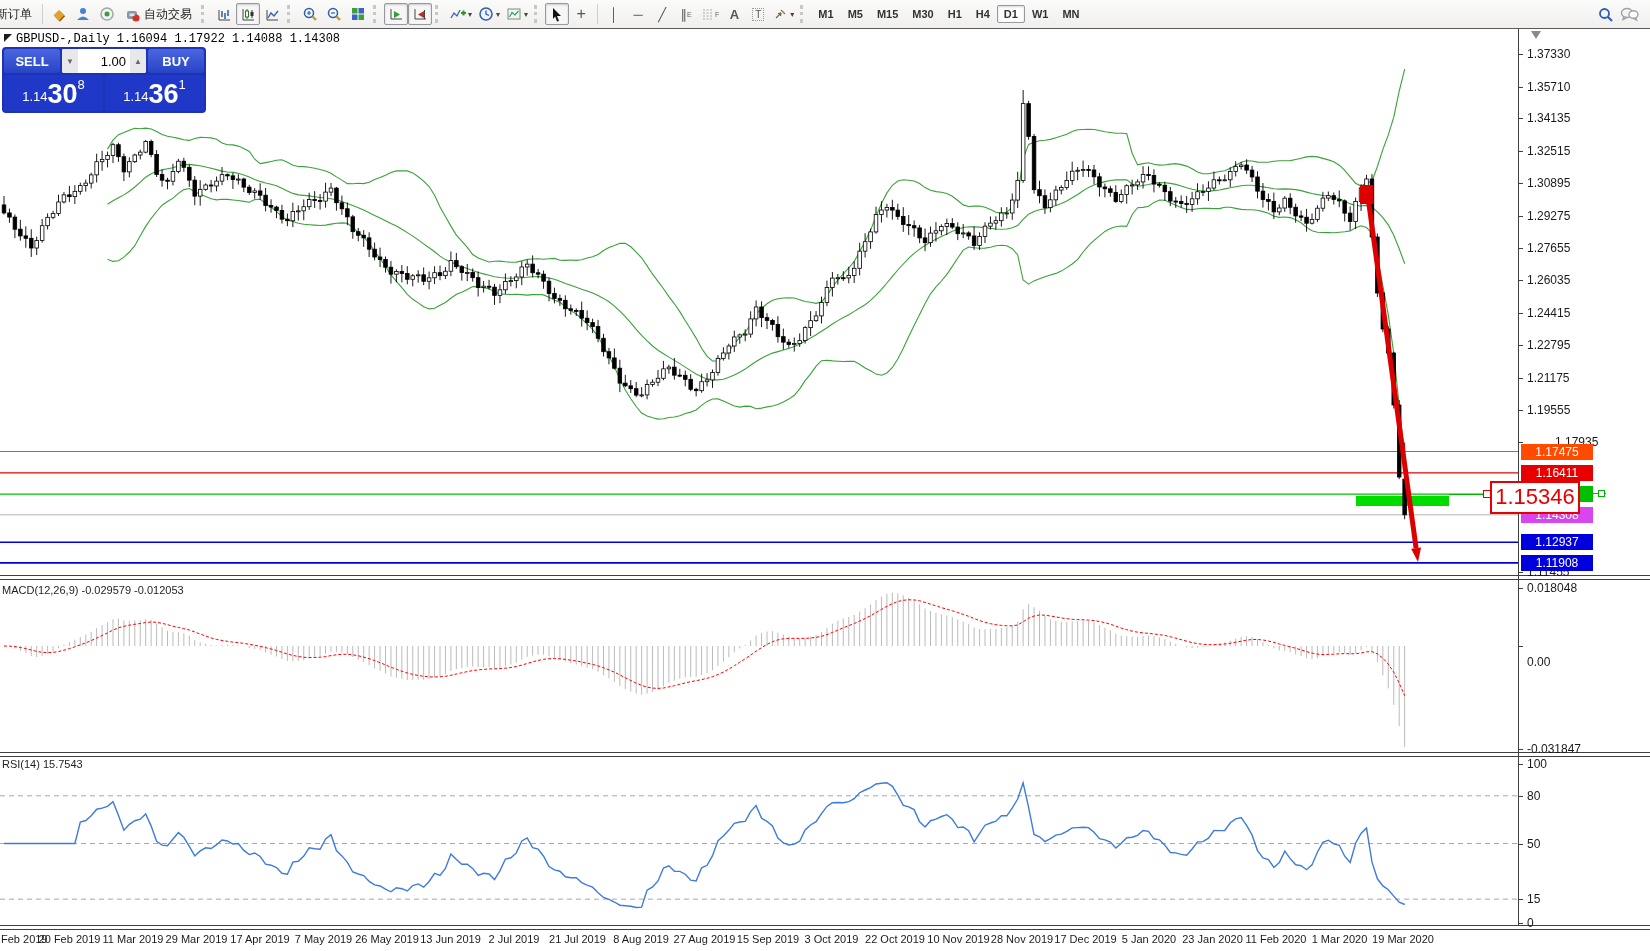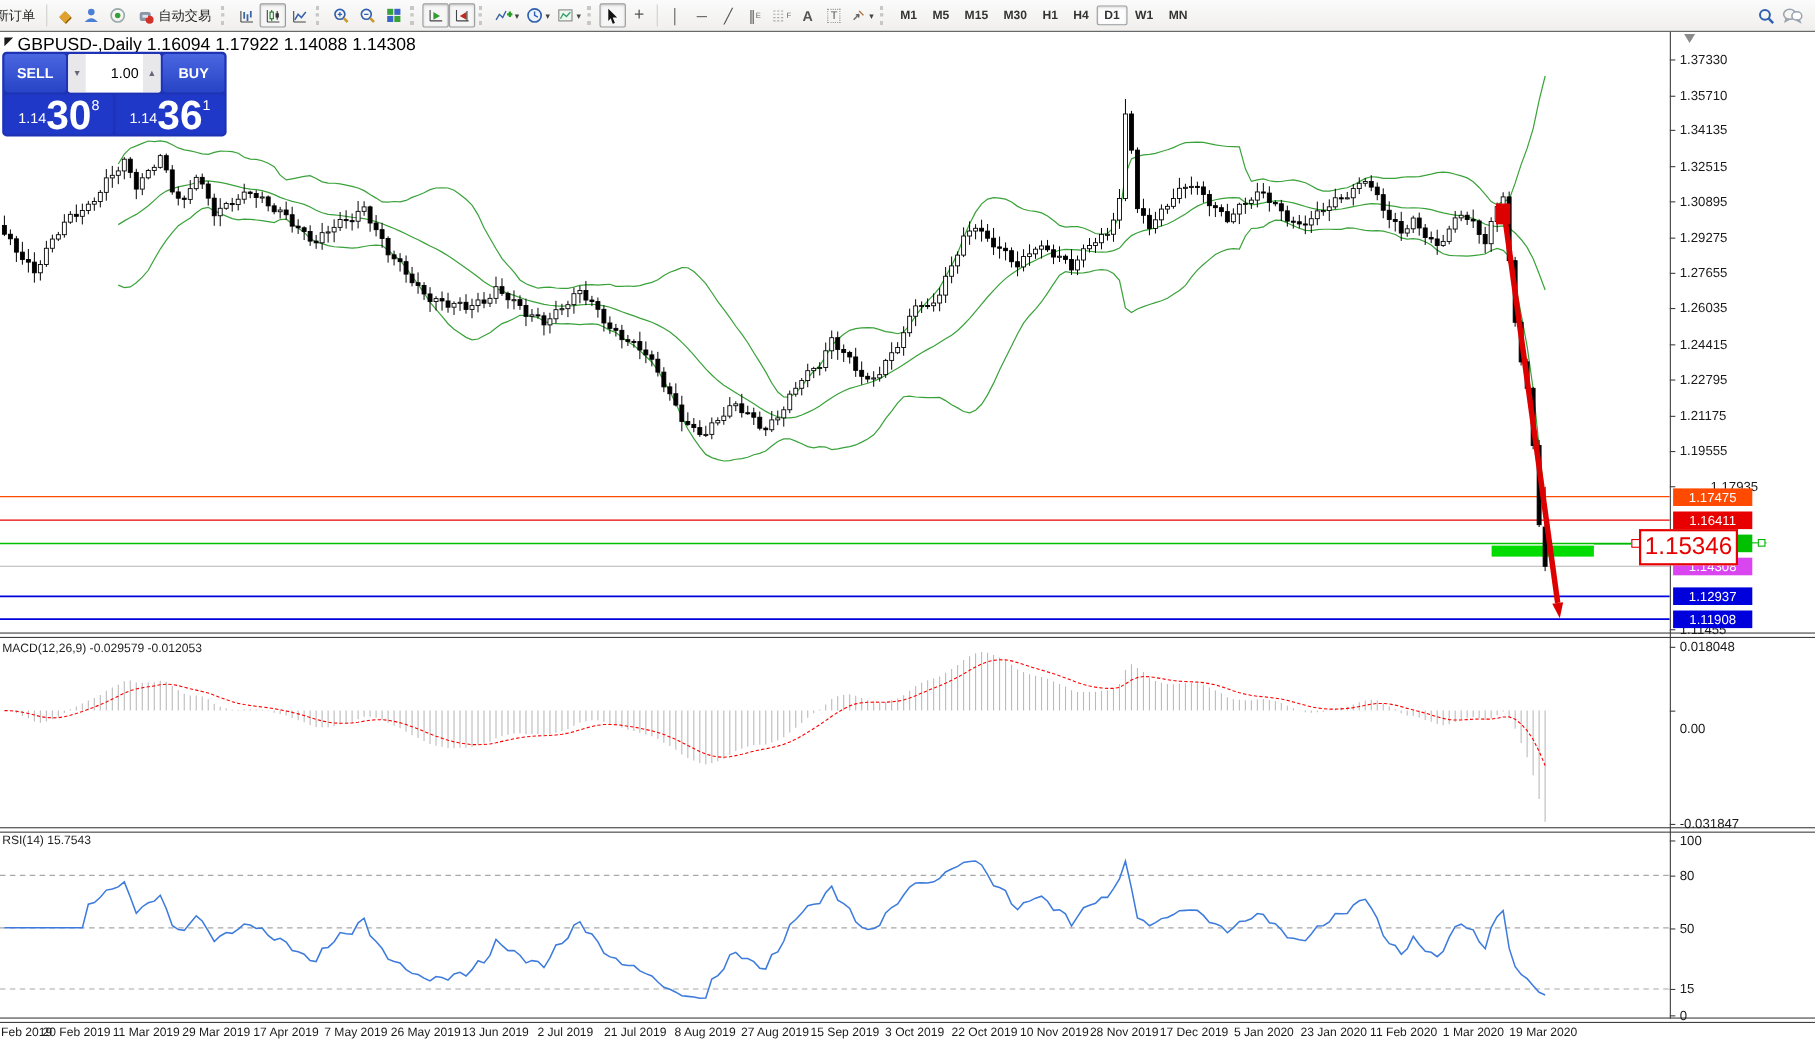--- a/index.html
+++ b/index.html
@@ -19,43 +19,43 @@
     border:1px solid transparent;height:22px;padding:0 5px;background:transparent;font-family:inherit;}
   .caret{font-size:8px;color:#444;margin-left:2px;}
   .tf{font-size:11px;font-weight:bold;color:#333;padding:2px 6px;border:1px solid transparent;border-radius:2px;background:transparent;font-family:inherit;}
   .tf.active{border-color:#97999c;background:#fdfdfd;box-shadow:inset 0 1px 2px rgba(0,0,0,.15);}
   .glyph{font-size:13px;color:#555;}
   #tb-right{margin-left:auto;display:flex;align-items:center;margin-right:8px;}
   
   .hsep{position:absolute;left:0;width:1650px;height:3px;background:#fff;
     border-top:1px solid #3f3f3f;border-bottom:1px solid #3f3f3f;z-index:6;}
   #axis-border{position:absolute;left:1518px;top:29px;width:1px;height:897px;background:#3f3f3f;z-index:6;}
-  #chart-title{position:absolute;left:16px;top:32px;font-size:16px;color:#000;z-index:7;}
+  #chart-title{position:absolute;left:16px;top:32px;font-size:12px;color:#000;z-index:7;font-family:Liberation Mono, monospace;}
   #chart-corner-icon{position:absolute;left:4px;top:34px;width:0;height:0;z-index:7;
     border-left:8px solid #1a1a1a;border-bottom:8px solid transparent;}
   .tick-label{position:absolute;font-size:12px;color:#1a1a1a;z-index:7;}
   .tick-dash{position:absolute;width:5px;height:1px;background:#3f3f3f;left:1518px;z-index:7;}
   .pill{position:absolute;left:1521px;width:72px;height:16px;line-height:16px;text-align:center;
     font-size:12px;color:#fff;z-index:8;}
   .xlabel{position:absolute;top:933px;font-size:11px;color:#1a1a1a;transform:translateX(-50%);z-index:7;}
   .indlabel{position:absolute;left:2px;font-size:11px;color:#1f1f1f;z-index:7;}
   
   #trade-panel{position:absolute;left:2px;top:47px;width:204px;z-index:20;
     background:#1d32b4;border-radius:4px;padding:2px;box-sizing:border-box;}
-  #tp-row1{display:flex;gap:2px;height:35px;}
+  #tp-row1{display:flex;gap:2px;height:24px;}
   .tp-btn{flex:0 0 56px;background:linear-gradient(#4a66e0,#2744c6);color:#fff;font-size:13px;
     font-weight:bold;border:none;border-radius:3px;display:flex;align-items:center;justify-content:center;font-family:inherit;}
   #tp-vol{flex:1;display:flex;background:#fff;border-radius:2px;overflow:hidden;align-items:stretch;}
   .spin{width:16px;background:#e8e8ea;color:#667;font-size:8px;border:none;display:flex;align-items:center;justify-content:center;}
   #tp-vol input{flex:1;border:none;outline:none;text-align:right;font-size:13px;width:40px;padding-right:4px;font-family:inherit;}
   #tp-row2{display:flex;gap:2px;margin-top:2px;height:36px;}
   .tp-price{flex:1;background:#2038c8;color:#fff;display:flex;align-items:flex-end;justify-content:center;
     border-radius:3px;padding-bottom:2px;}
   .tp-small{font-size:13px;line-height:24px;text-align:center;}
-  .tp-big{font-size:37px;font-weight:bold;line-height:30px;}
+  .tp-big{font-size:27px;font-weight:bold;line-height:30px;}
   .tp-sup{font-size:13px;line-height:13px;align-self:flex-start;margin-top:3px;}
   
   #annotation{position:absolute;left:1436px;top:424px;font-size:34px;font-weight:bold;letter-spacing:3px;
     color:#00df00;text-shadow:-3px -3px 0 #c21500;z-index:30;white-space:nowrap;}
   #callout{position:absolute;left:1490px;top:481px;width:86px;height:29px;background:#fff;
     border:2px solid #e80000;color:#e80000;font-size:22px;text-align:center;line-height:28px;z-index:9;}
   .sq{position:absolute;z-index:9;background:#fff;}
   #conn-left{position:absolute;left:1449px;top:494px;width:40px;height:1px;background:#00b400;z-index:8;}
   #conn-right{position:absolute;left:1578px;top:493px;width:28px;height:1px;background:#00b400;z-index:8;}
   #chart-svg{position:absolute;left:0;top:0;z-index:5;}

